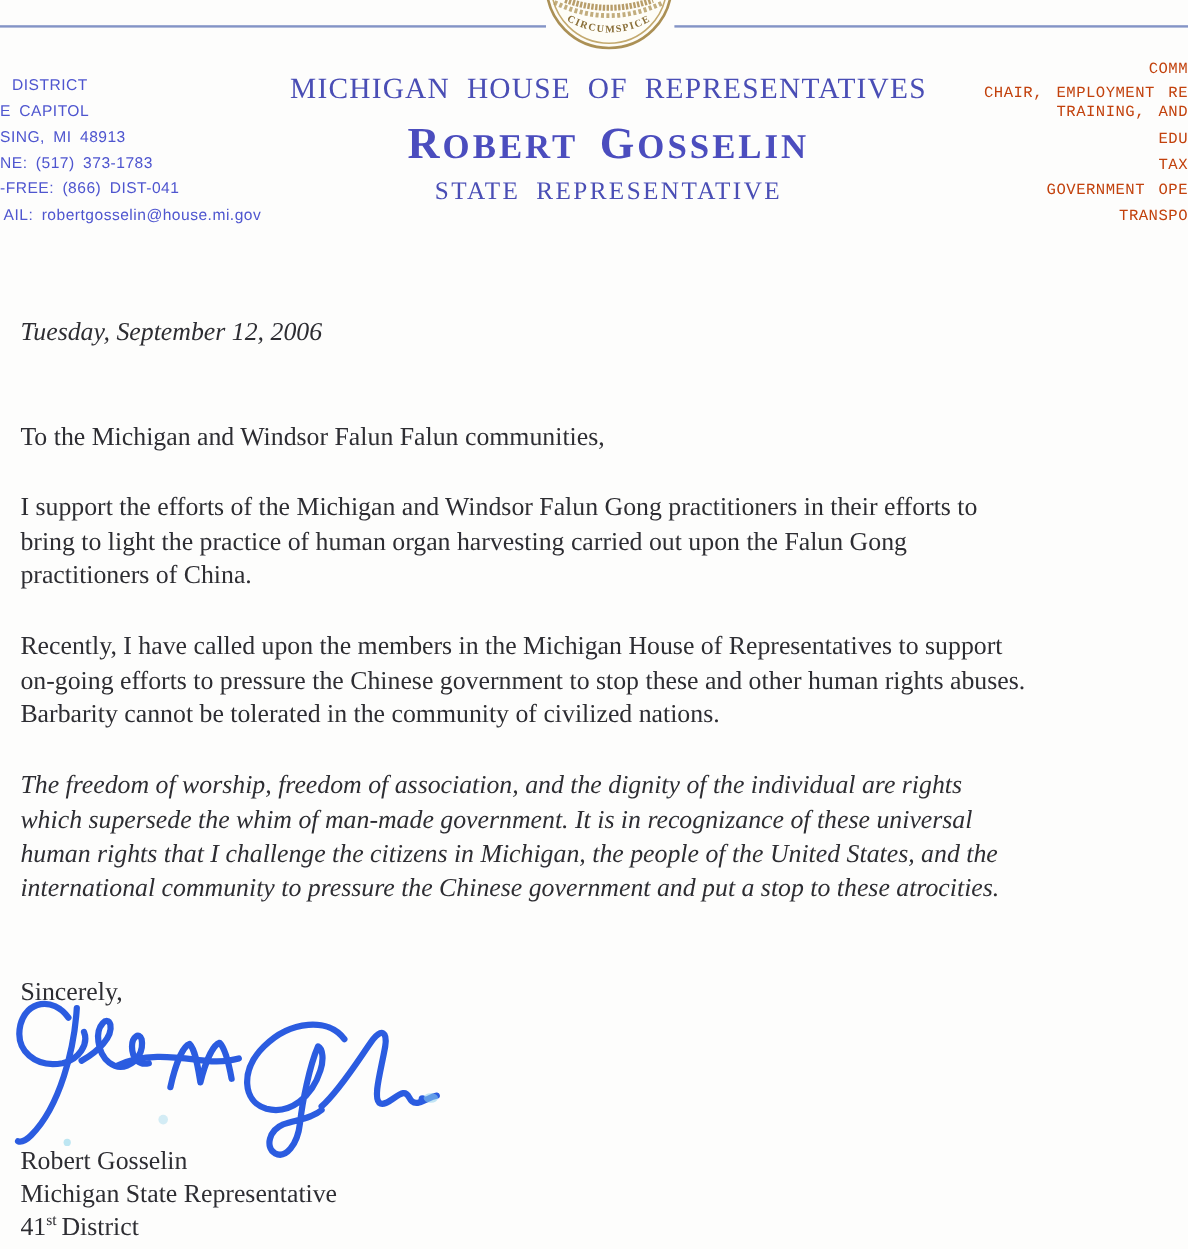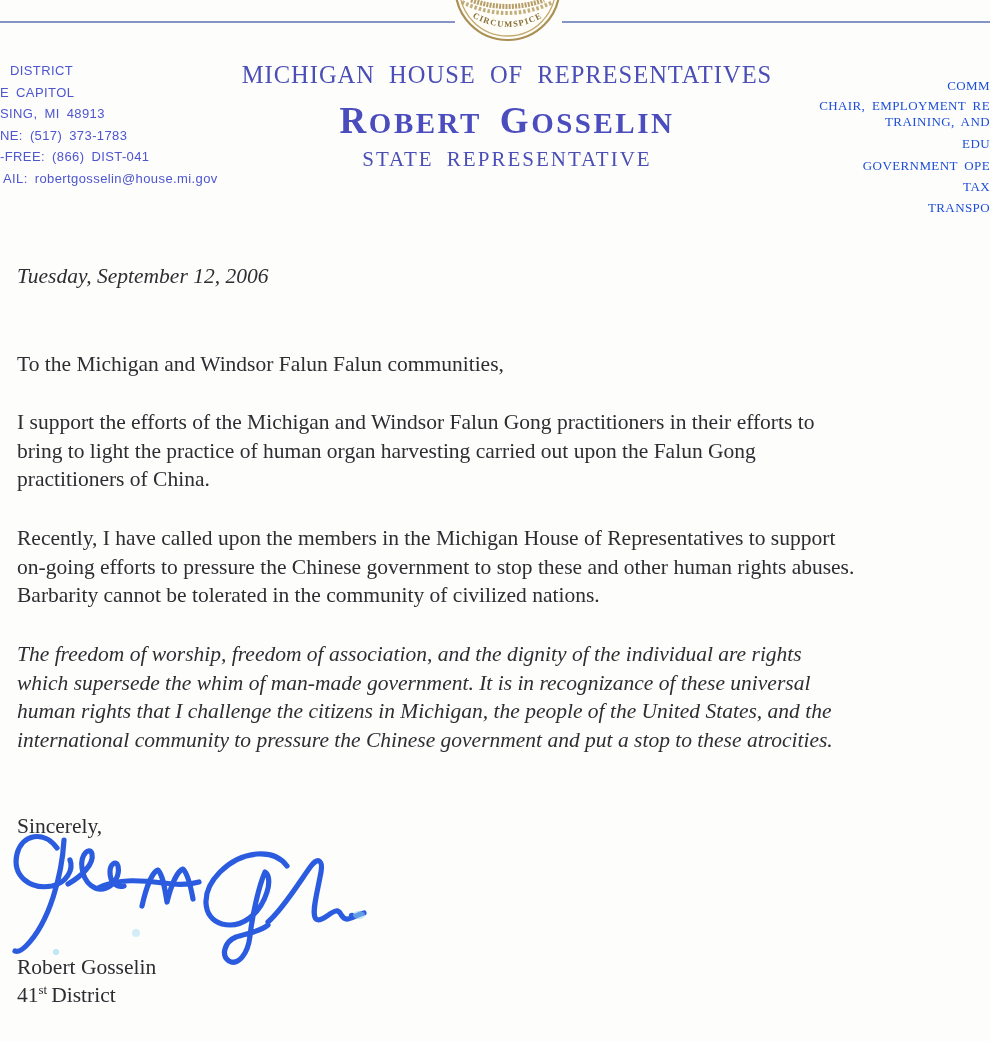--- a/index.html
+++ b/index.html
@@ -17,23 +17,23 @@
   #contact-block {
     position:absolute; left:0; top:60px; width:260px;
     font-family:"Liberation Sans", sans-serif; font-size:13px;
     color:#4e55cf; letter-spacing:0.4px; word-spacing:3px;
     line-height:21.6px; white-space:nowrap;
   }
   .contact-line:nth-child(1){ padding-left:10px; }
   .contact-line:nth-child(6){ padding-left:3px; }
 
   #committees-block {
-    position:absolute; right:0; top:76px; width:245px;
-    font-family:Liberation Serif, serif; font-size:13px;
-    color:#1d4ed8; letter-spacing:0.4px; word-spacing:3px;
+    position:absolute; right:0; top:48px; width:245px;
+    font-family:Liberation Mono, monospace; font-size:13px;
+    color:#c2410c; letter-spacing:0.4px; word-spacing:3px;
     line-height:20.4px; text-align:right; white-space:nowrap;
   }
   .committee-line:nth-child(3){ margin-top:-5px; }
   .committee-line:nth-child(4){ margin-top:2px; }
   .committee-line:nth-child(5){ margin-top:1px; }
   .committee-line:nth-child(6){ margin-top:1px; }
   .committee-line:nth-child(7){ margin-top:1px; }
 
   #institution {
     position:absolute; left:20px; top:61px; width:974px;
@@ -101,22 +101,22 @@
     <div class="contact-line">NE: (517) 373-1783</div>
     <div class="contact-line">-FREE: (866) DIST-041</div>
     <div class="contact-line">AIL: robertgosselin@house.mi.gov</div>
   </div>
 
   <div id="committees-block">
     <div class="committee-line">COMM</div>
     <div class="committee-line">CHAIR, EMPLOYMENT RE</div>
     <div class="committee-line">TRAINING, AND</div>
     <div class="committee-line">EDU</div>
+    <div class="committee-line">TAX</div>
     <div class="committee-line">GOVERNMENT OPE</div>
-    <div class="committee-line">TAX</div>
     <div class="committee-line">TRANSPO</div>
   </div>
 
   <div id="institution">MICHIGAN HOUSE OF REPRESENTATIVES</div>
   <div id="rep-name">
     <span class="name-word">ROBERT</span><span class="name-word">GOSSELIN</span>
   </div>
   <div id="rep-title">STATE REPRESENTATIVE</div>
 
   <div id="date-line" class="body-text">Tuesday, September 12, 2006</div>
@@ -154,16 +154,17 @@
       <path d="M 266,96 C 282,82 300,52 309,40 C 316,31 321,34 319,46 C 315,68 309,88 314,93 C 319,97 328,86 334,85 C 340,84 338,94 346,93 C 352,92 356,88 362,87"></path>
     </g>
     <circle cx="350" cy="90" r="3.2" fill="#2b5ce0"></circle>
     <ellipse cx="357" cy="89" rx="6" ry="4" fill="#8fd2ec" opacity="0.55"></ellipse>
     <circle cx="134" cy="107" r="4" fill="#a9dced" opacity="0.5"></circle>
     <circle cx="54" cy="126" r="3" fill="#7ecfe8" opacity="0.5"></circle>
   </svg>
 
   <div id="signer-block" class="body-text">
     <div>Robert Gosselin</div>
+    <div>Michigan State Representative</div>
     <div><span>41</span><sup>st</sup><span class="district-word">District</span></div>
   </div>
 
 </div>
 
 </body></html>

